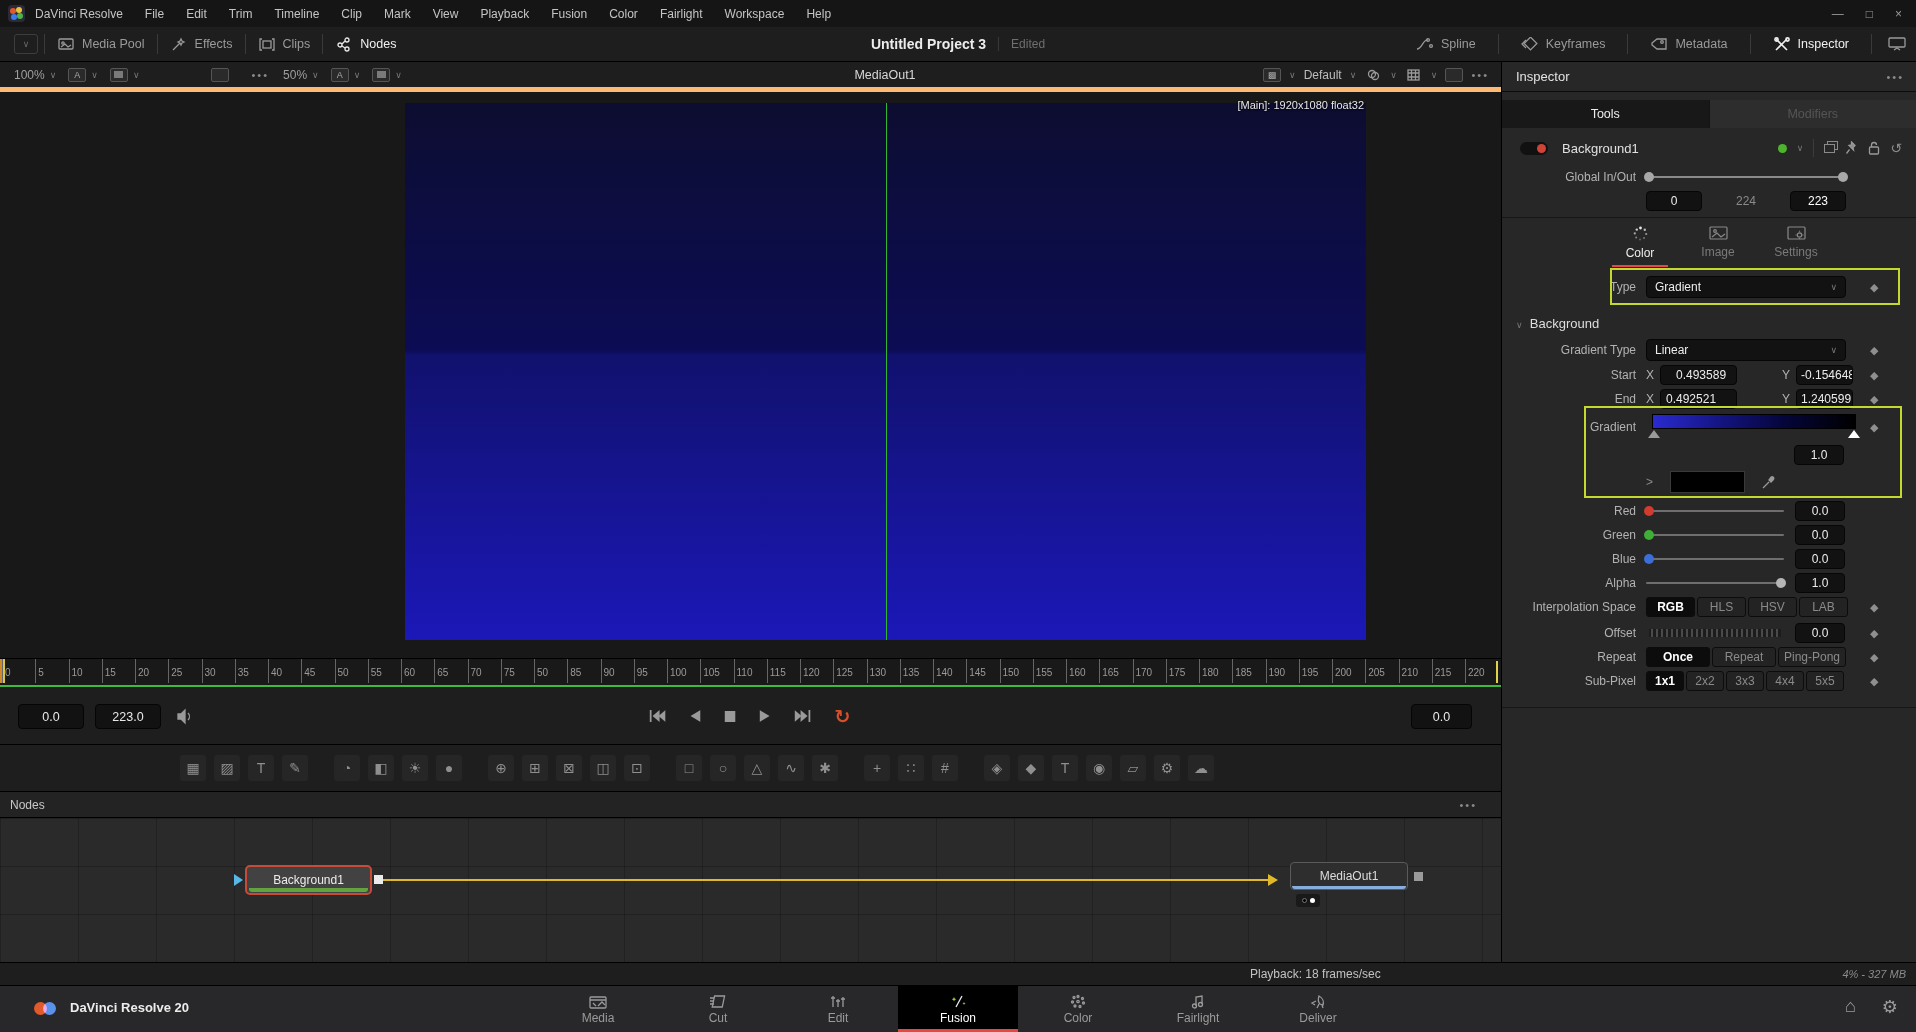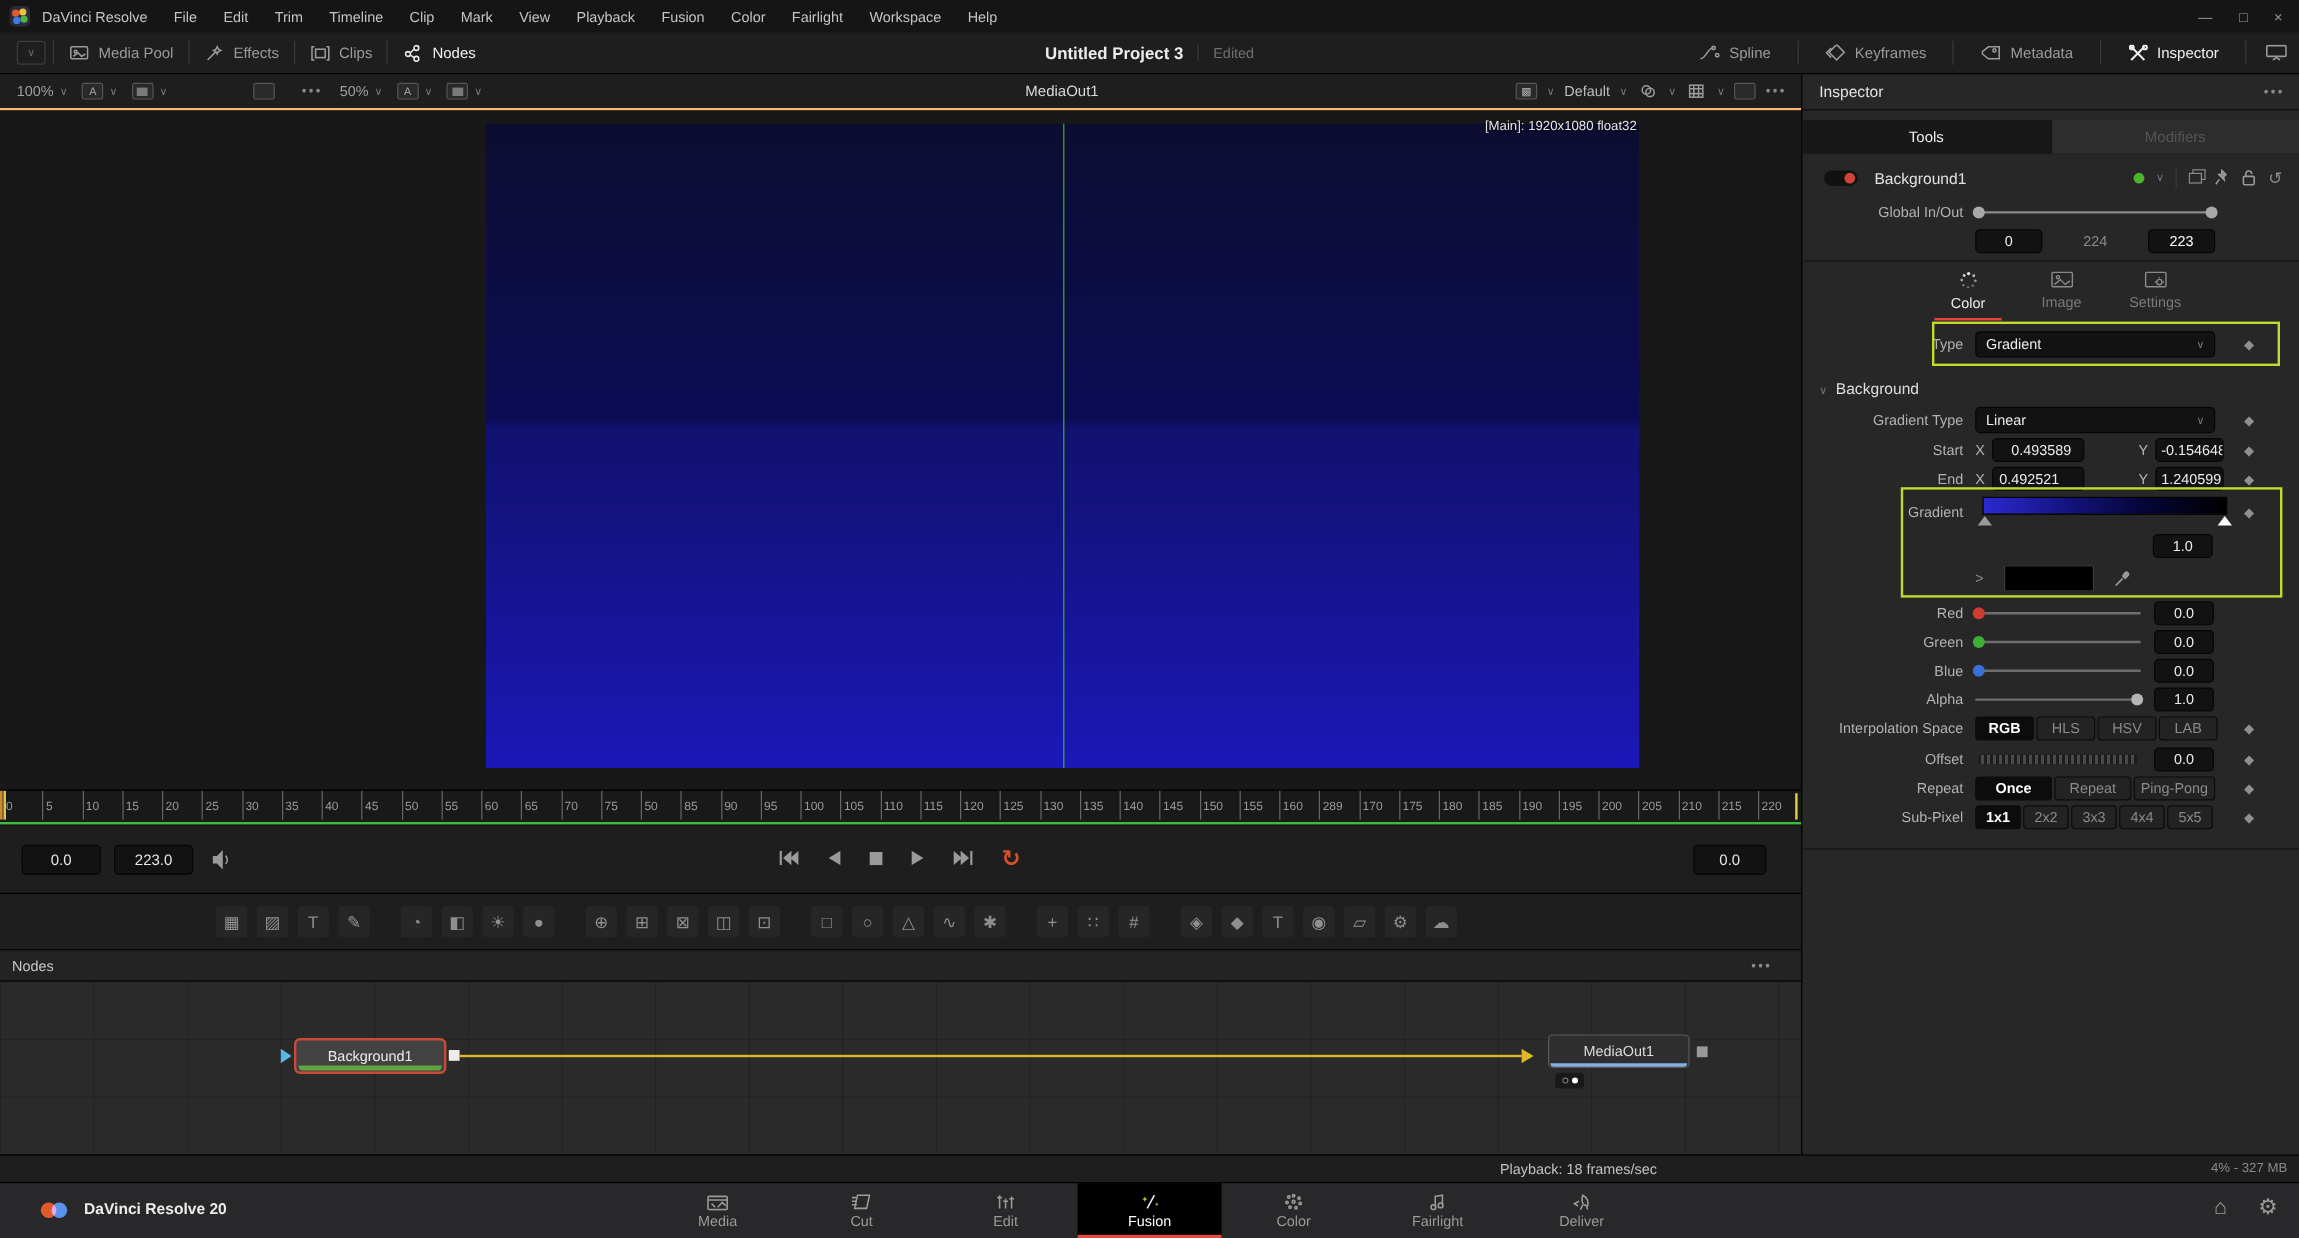--- a/index.html
+++ b/index.html
@@ -30,21 +30,21 @@
     color:#6a6a6a; font-size:9px; display:flex; align-items:center; justify-content:center; }
   .tb-icon { width:18px; height:18px; display:flex; align-items:center; justify-content:center; }
   .tb-icon svg { stroke:#9a9a9a; fill:none; stroke-width:1.3; }
   #tb-title { position:absolute; left:958px; transform:translateX(-50%); display:flex; align-items:center; gap:12px; }
   #proj-title { color:#ececec; font-size:14px; font-weight:bold; }
   #proj-sub { color:#6f6f6f; font-size:12px; border-left:1px solid #3a3a3a; padding-left:12px; }
   #toolbar .right { margin-left:auto; padding-right:10px; }
   .lbl-active { color:#f0f0f0; }
   
   #viewer-toolbar { position:absolute; left:0; top:62px; width:1501px; height:30px; background:#1e1e1e;
-    border-bottom:2px solid #fdba74; display:flex; align-items:center; font-size:12px; color:#9f9f9f; }
+    border-bottom:5px solid #fdba74; display:flex; align-items:center; font-size:12px; color:#9f9f9f; }
   .vt-dd { display:flex; align-items:center; gap:5px; padding:0 6px; }
   .vt-chev { font-size:9px; color:#787878; }
   .mini-btn { width:18px; height:14px; border:1px solid #555; border-radius:2px; font-size:9px; color:#aaa;
     display:flex; align-items:center; justify-content:center; background:#2a2a2a; }
   .mini-fill { width:9px; height:7px; background:#7a7a7a; }
   .dots { color:#8a8a8a; letter-spacing:2px; font-size:11px; }
   #vt-title { position:absolute; left:885px; transform:translateX(-50%); color:#d8d8d8; font-size:12.5px; }
   #vt-right { position:absolute; right:12px; display:flex; align-items:center; gap:8px; }
   
   #viewer { position:absolute; left:0; top:92px; width:1501px; height:566px; background:#181818; }
@@ -97,21 +97,21 @@
   #out-node .strip { position:absolute; left:1px; right:1px; bottom:0; height:3px; background:#86aede; border-radius:0 0 3px 3px; }
   #out-node-sq { position:absolute; left:1414px; top:54px; width:9px; height:9px; background:#9a9a9a; }
   #out-badge { position:absolute; left:1296px; top:76px; width:24px; height:13px; background:#191919;
     border-radius:3px; display:flex; align-items:center; justify-content:center; gap:3px; }
   #out-badge i { width:5px; height:5px; border-radius:50%; }
   #out-badge i:first-child { background:#000; border:1px solid #777; }
   #out-badge i:last-child { background:#fff; }
   
   #statusbar { position:absolute; left:0; top:962px; width:1916px; height:23px; background:#1e1e1e; border-top:1px solid #000; }
   #playback-status { position:absolute; left:1250px; top:4px; font-size:12px; color:#c2c2c2; }
-  #memory-status { position:absolute; right:10px; top:5px; font-size:11px; color:#8a8a8a; }
+  #memory-status { position:absolute; right:10px; top:5px; font-size:11px; color:#8a8a8a;font-style:italic; }
   #bottombar { position:absolute; left:0; top:985px; width:1916px; height:47px; background:#28282a; border-top:1px solid #000; }
   #brand { position:absolute; left:70px; top:14px; color:#ececec; font-size:13px; font-weight:bold; }
   #brand-logo { position:absolute; left:34px; top:13px; width:26px; height:20px; }
   #brand-logo i { position:absolute; width:13px; height:13px; border-radius:50%; }
   #brand-logo i:first-child { left:0; top:3px; background:#e05a2b; }
   #brand-logo i:last-child { left:9px; top:3px; background:#3a7de8; mix-blend-mode:screen; }
   #pages { position:absolute; left:538px; top:0; width:840px; height:46px; display:flex; }
   .page { width:120px; height:46px; display:flex; flex-direction:column; align-items:center; justify-content:center;
     gap:2px; color:#9a9a9a; font-size:12px; }
   .page svg { stroke:#9a9a9a; fill:none; stroke-width:1.3; }
@@ -395,21 +395,21 @@
       <span class="tick">115</span>
       <span class="tick">120</span>
       <span class="tick">125</span>
       <span class="tick">130</span>
       <span class="tick">135</span>
       <span class="tick">140</span>
       <span class="tick">145</span>
       <span class="tick">150</span>
       <span class="tick">155</span>
       <span class="tick">160</span>
-      <span class="tick">289</span>
+      <span class="tick">165</span>
       <span class="tick">170</span>
       <span class="tick">175</span>
       <span class="tick">180</span>
       <span class="tick">185</span>
       <span class="tick">190</span>
       <span class="tick">195</span>
       <span class="tick">200</span>
       <span class="tick">205</span>
       <span class="tick">210</span>
       <span class="tick">215</span>

